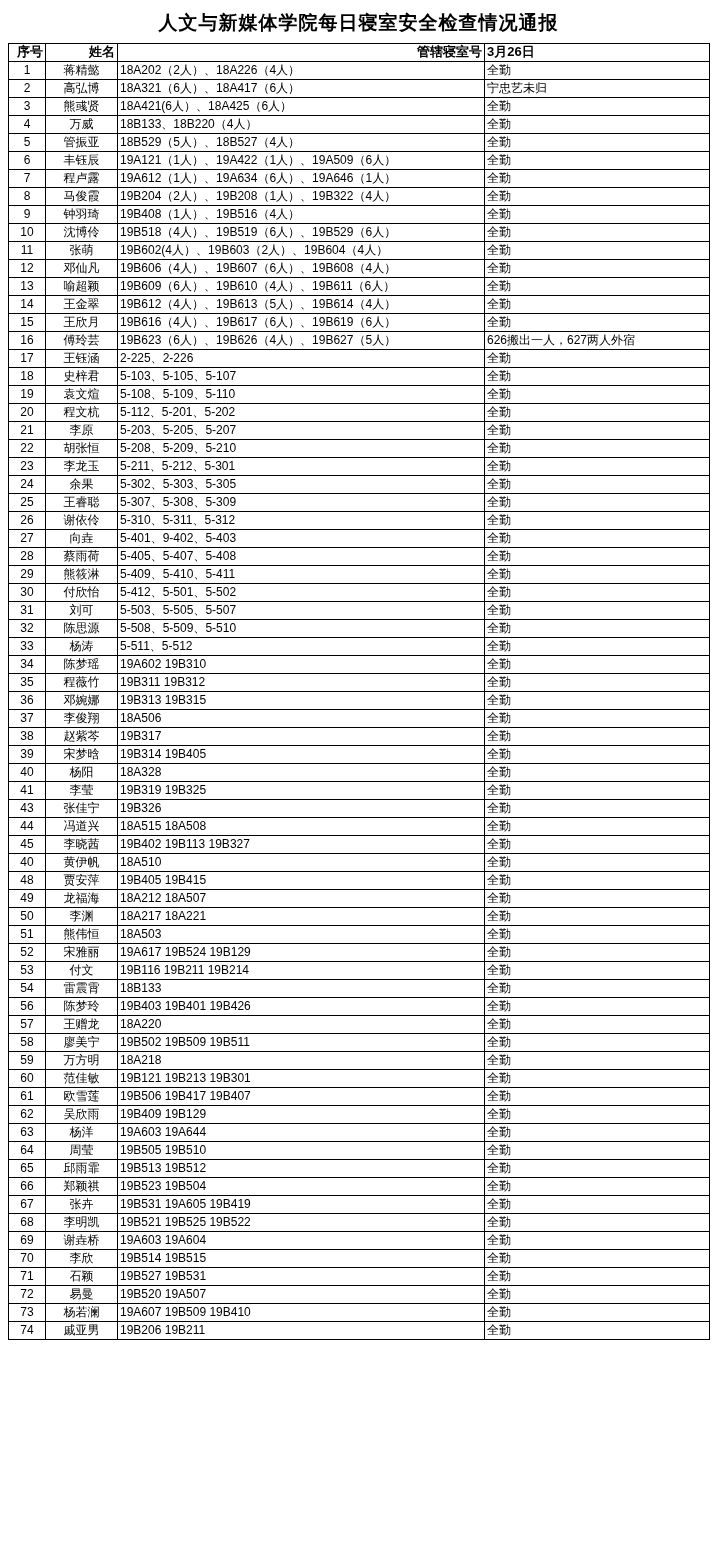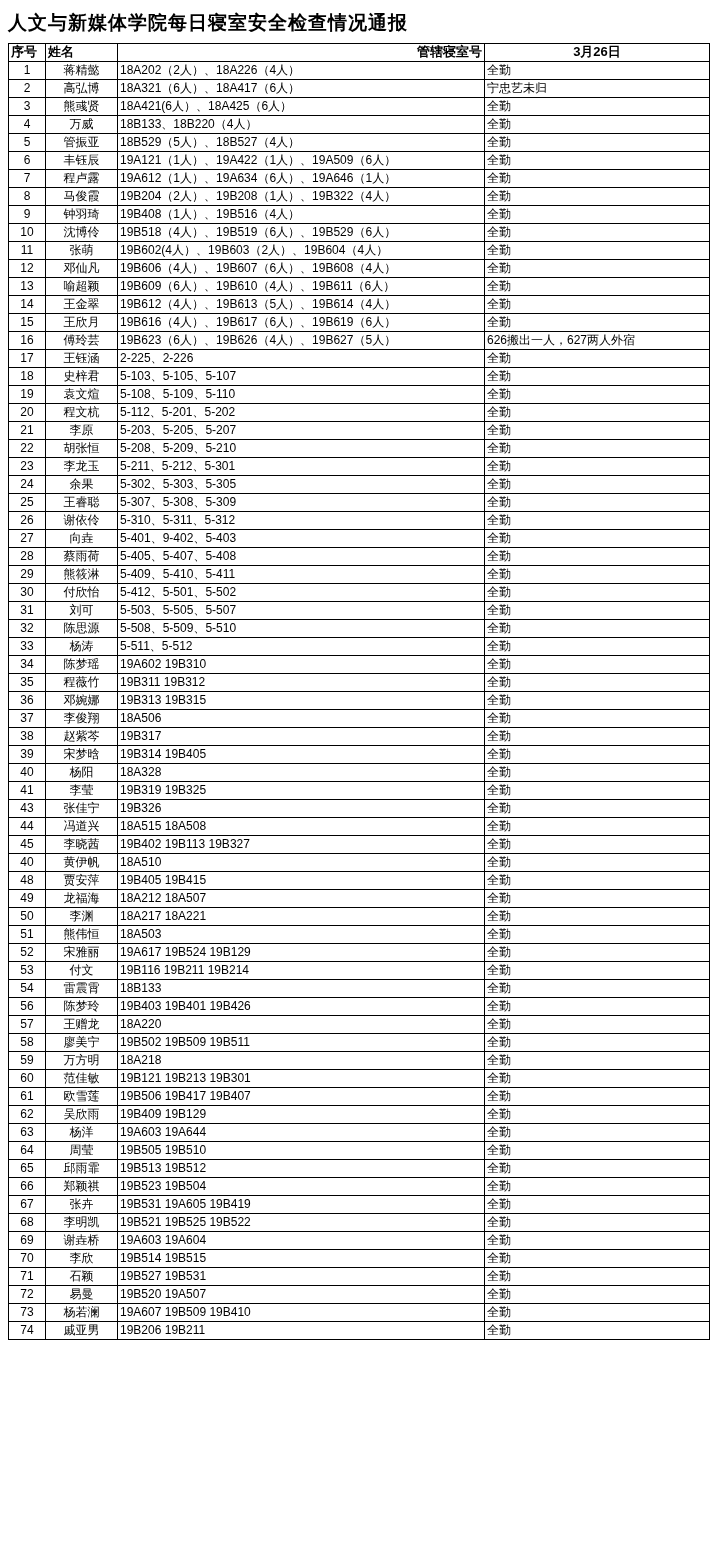--- a/index.html
+++ b/index.html
@@ -11,20 +11,21 @@
     width: 717px;
     font-family: "Liberation Sans", "DejaVu Sans", sans-serif;
     color: #000000;
   }
   .page {
     width: 717px;
     box-sizing: border-box;
     padding: 6px 8px 10px 8px;
   }
   .doc-title {
+    text-align: center;
     font-size: 19px;
     font-weight: bold;
     letter-spacing: 1px;
     padding: 6px 0 8px 0;
     line-height: 1.2;
   }
   table.report {
     border-collapse: collapse;
     width: 701px;
     table-layout: fixed;
@@ -34,42 +35,42 @@
     border: 1px solid #000000;
     padding: 0 2px;
     height: 17px;
     line-height: 16px;
     overflow: hidden;
     white-space: nowrap;
   }
   thead th {
     font-weight: bold;
     font-size: 13px;
-    text-align: left;
+    text-align: right;
     height: 19px;
     line-height: 18px;
   }
   col.c-idx { width: 37px; }
   col.c-name { width: 72px; }
   col.c-rooms { width: 367px; }
   col.c-status { width: 225px; }
   td.idx {
     text-align: center;
   }
   td.name {
     text-align: center;
   }
   td.rooms {
     text-align: left;
   }
   td.status {
     text-align: left;
   }
   th.status-head {
-    text-align: center;
+    text-align: left;
   }
   th.rooms-head {
     text-align: right;
   }
 </style>
 </head>
 <body>
 
 <div class="page">
 

